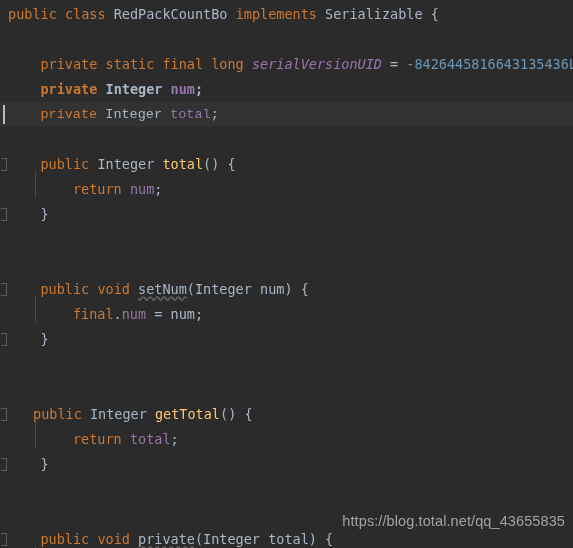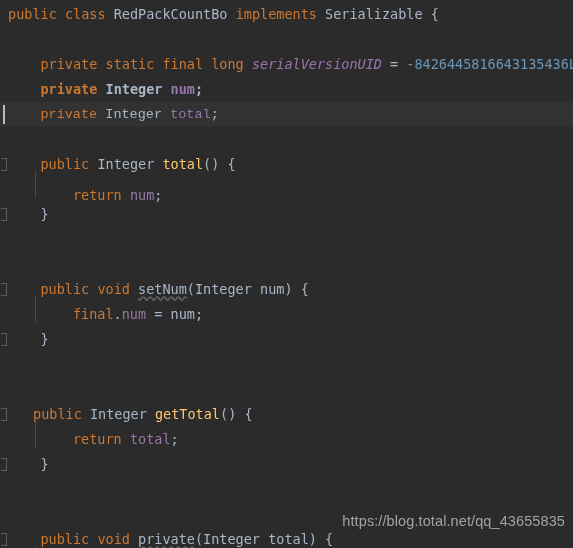--- a/index.html
+++ b/index.html
@@ -123,21 +123,21 @@
       <div class="fold-marker" style="top: 408px;"></div>
       <div class="fold-marker" style="top: 458px;"></div>
       <div class="fold-marker" style="top: 533px;"></div>
       <div class="code-line" style="top: 2px;"><span style="padding-left: 0px;"><span class="kw">public</span><span class="plain"> </span><span class="kw">class</span><span class="plain"> </span><span class="type">RedPackCountBo</span><span class="plain"> </span><span class="kw">implements</span><span class="plain"> </span><span class="type">Serializable</span><span class="plain"> </span><span class="punc">{</span></span></div>
       <div class="code-line" style="top: 27px;"><span style="padding-left: 0px;"></span></div>
       <div class="code-line" style="top: 52px;"><span style="padding-left: 32.48px;"><span class="kw">private</span><span class="plain"> </span><span class="kw">static</span><span class="plain"> </span><span class="kw">final</span><span class="plain"> </span><span class="kw">long</span><span class="plain"> </span><span class="sfld">serialVersionUID</span><span class="plain"> = </span><span class="num">-8426445816643135436L</span></span></div>
       <div class="code-line" style="top: 77px;"><span style="padding-left: 32.48px; font-weight: bold;"><span class="kw">private</span><span class="plain"> </span><span class="type">Integer</span><span class="plain"> </span><span class="fld">num</span><span class="punc">;</span></span></div>
       <div class="code-line" style="top: 102px;"><span style="padding-left: 32.48px; font-family: Liberation Mono, monospace;"><span class="kw">private</span><span class="plain"> </span><span class="type">Integer</span><span class="plain"> </span><span class="fld">total</span><span class="punc">;</span></span></div>
       <div class="code-line" style="top: 127px;"><span style="padding-left: 0px;"></span></div>
       <div class="code-line" style="top: 152px;"><span style="padding-left: 32.48px;"><span class="kw">public</span><span class="plain"> </span><span class="type">Integer</span><span class="plain"> </span><span class="mth">total</span><span class="punc">() {</span></span></div>
-      <div class="code-line" style="top: 183px;"><span style="padding-left: 64.96px;"><span class="kw">return</span><span class="plain"> </span><span class="fld">num</span><span class="punc">;</span></span></div>
+      <div class="code-line" style="top: 177px;"><span style="padding-left: 64.96px;"><span class="kw">return</span><span class="plain"> </span><span class="fld">num</span><span class="punc">;</span></span></div>
       <div class="code-line" style="top: 202px;"><span style="padding-left: 32.48px;"><span class="punc">}</span></span></div>
       <div class="code-line" style="top: 227px;"><span style="padding-left: 0px;"></span></div>
       <div class="code-line" style="top: 252px;"><span style="padding-left: 0px;"></span></div>
       <div class="code-line" style="top: 277px;"><span style="padding-left: 32.48px; text-align: right;"><span class="kw">public</span><span class="plain"> </span><span class="kw">void</span><span class="plain"> </span><span class="typo">setNum</span><span class="punc">(</span><span class="type">Integer</span><span class="plain"> </span><span class="plain">num</span><span class="punc">) {</span></span></div>
       <div class="code-line" style="top: 302px;"><span style="padding-left: 64.96px;"><span class="kw">final</span><span class="punc">.</span><span class="fld">num</span><span class="plain"> = </span><span class="plain">num</span><span class="punc">;</span></span></div>
       <div class="code-line" style="top: 327px;"><span style="padding-left: 32.48px;"><span class="punc">}</span></span></div>
       <div class="code-line" style="top: 352px;"><span style="padding-left: 0px;"></span></div>
       <div class="code-line" style="top: 377px;"><span style="padding-left: 0px;"></span></div>
       <div class="code-line" style="top: 402px;"><span style="padding-left: 25px; text-align: center;"><span class="kw">public</span><span class="plain"> </span><span class="type">Integer</span><span class="plain"> </span><span class="mth">getTotal</span><span class="punc">() {</span></span></div>
       <div class="code-line" style="top: 427px;"><span style="padding-left: 64.96px;"><span class="kw">return</span><span class="plain"> </span><span class="fld">total</span><span class="punc">;</span></span></div>

